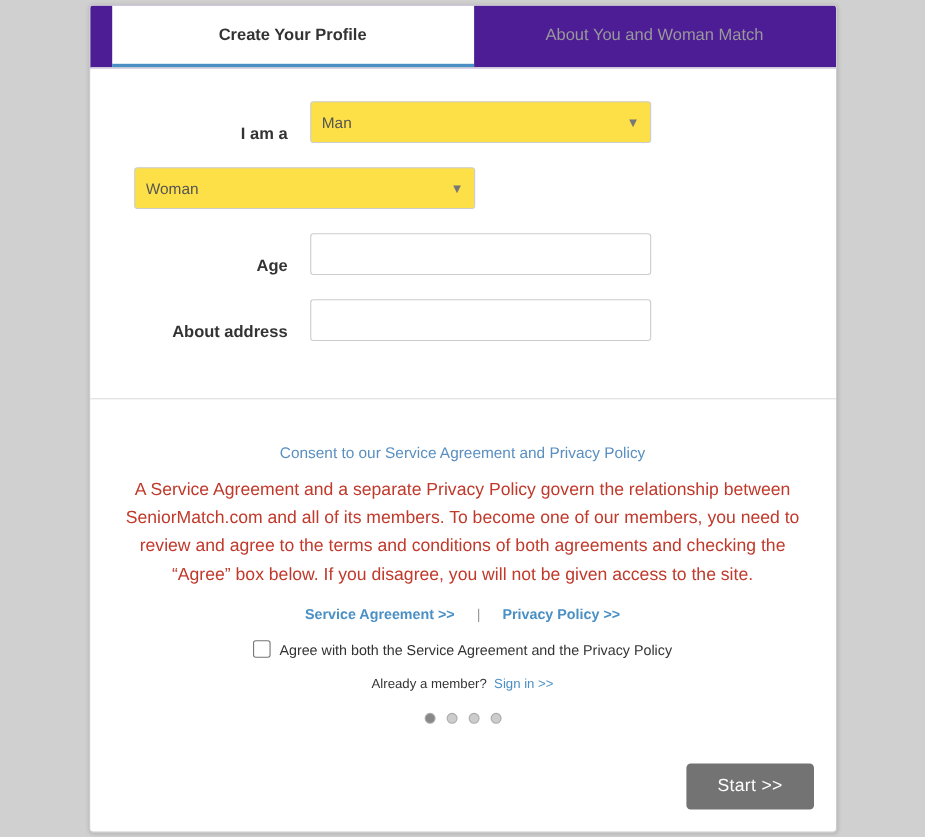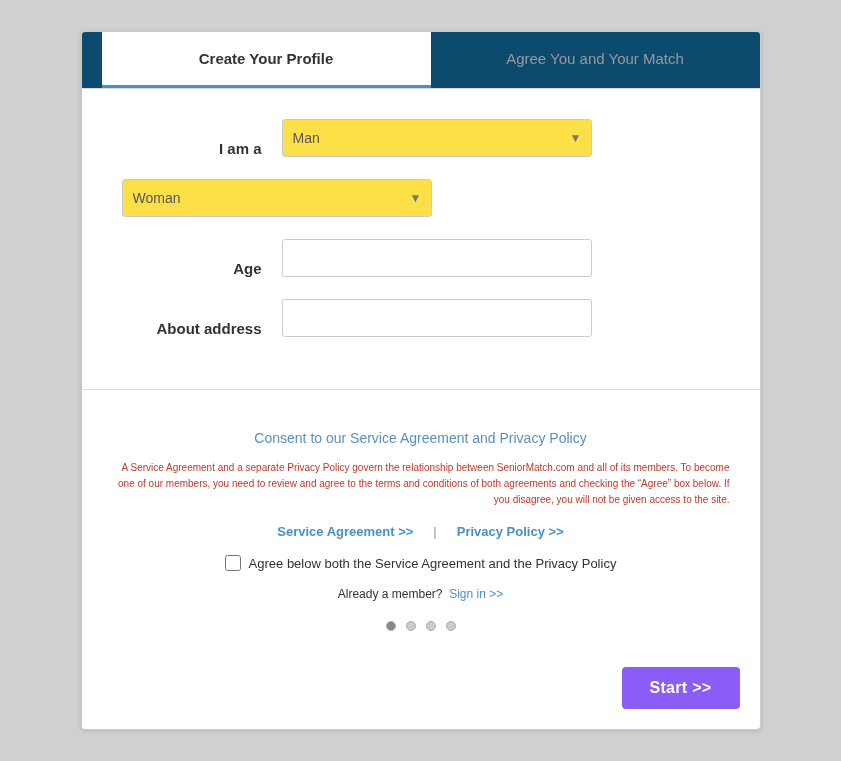--- a/index.html
+++ b/index.html
@@ -20,21 +20,21 @@
       border-radius: 4px;
       width: 680px;
       box-shadow: 0 1px 4px rgba(0,0,0,0.15);
       overflow: hidden;
     }
 
     
     .tabs {
       display: flex;
       border-bottom: 1px solid #ddd;
-      background: #0c4a6e;
+      background: #4c1d95;
       padding-left: 20px;
     }
 
     .tab {
       flex: 1;
       text-align: center;
       padding: 18px 10px;
       font-size: 15px;
       color: #999;
       cursor: pointer;
@@ -126,23 +126,23 @@
       margin-top: 40px;
     }
 
     .consent-title {
       color: #5a8fc0;
       font-size: 14px;
       margin-bottom: 14px;
     }
 
     .consent-text {
-      font-size: 10px;
+      font-size: 16px;
       color: #c0392b;
-      text-align: right;
+      text-align: center;
       line-height: 1.6;
       margin-bottom: 16px;
     }
 
     .consent-links {
       display: flex;
       justify-content: center;
       align-items: center;
       gap: 20px;
       margin-bottom: 16px;
@@ -213,39 +213,39 @@
     }
 
     
     .btn-row {
       display: flex;
       justify-content: flex-end;
       padding: 0 20px 20px;
     }
 
     .start-btn {
-      background: #8b5cf6;
+      background: #737373;
       color: #fff;
       border: none;
       border-radius: 4px;
       padding: 12px 28px;
       font-size: 16px;
-      font-weight: bold;
+      font-weight: normal;
       cursor: pointer;
       letter-spacing: 0.3px;
     }
   </style>
 </head>
 <body>
 
 <div class="card">
 
   <div class="tabs">
     <div class="tab active">Create Your Profile</div>
-    <div class="tab">Agree You and Your Match</div>
+    <div class="tab">About You and Woman Match</div>
   </div>
 
   <div class="form-area">
 
     <div class="form-row">
       <label class="form-label">I am a</label>
       <div class="select-wrapper">
         <select class="form-control">
           <option>Man</option>
           <option>Woman</option>
@@ -285,21 +285,21 @@
     <div class="consent-text">A Service Agreement and a separate Privacy Policy govern the relationship between SeniorMatch.com and all of its members. To become one of our members, you need to review and agree to the terms and conditions of both agreements and checking the “Agree” box below. If you disagree, you will not be given access to the site.</div>
 
     <div class="consent-links">
       <a class="consent-link">Service Agreement &gt;&gt;</a>
       <span class="consent-links-separator">|</span>
       <a class="consent-link">Privacy Policy &gt;&gt;</a>
     </div>
 
     <div class="agree-row">
       <input type="checkbox" class="agree-checkbox" style="">
-      <span class="agree-label">Agree below both the Service Agreement and the Privacy Policy</span>
+      <span class="agree-label">Agree with both the Service Agreement and the Privacy Policy</span>
     </div>
 
     <div class="already-member">
       <span>Already a member?</span>
       &nbsp;<a class="signin-link">Sign in &gt;&gt;</a>
     </div>
 
     <div class="dots">
       <div class="dot active"></div>
       <div class="dot"></div>

